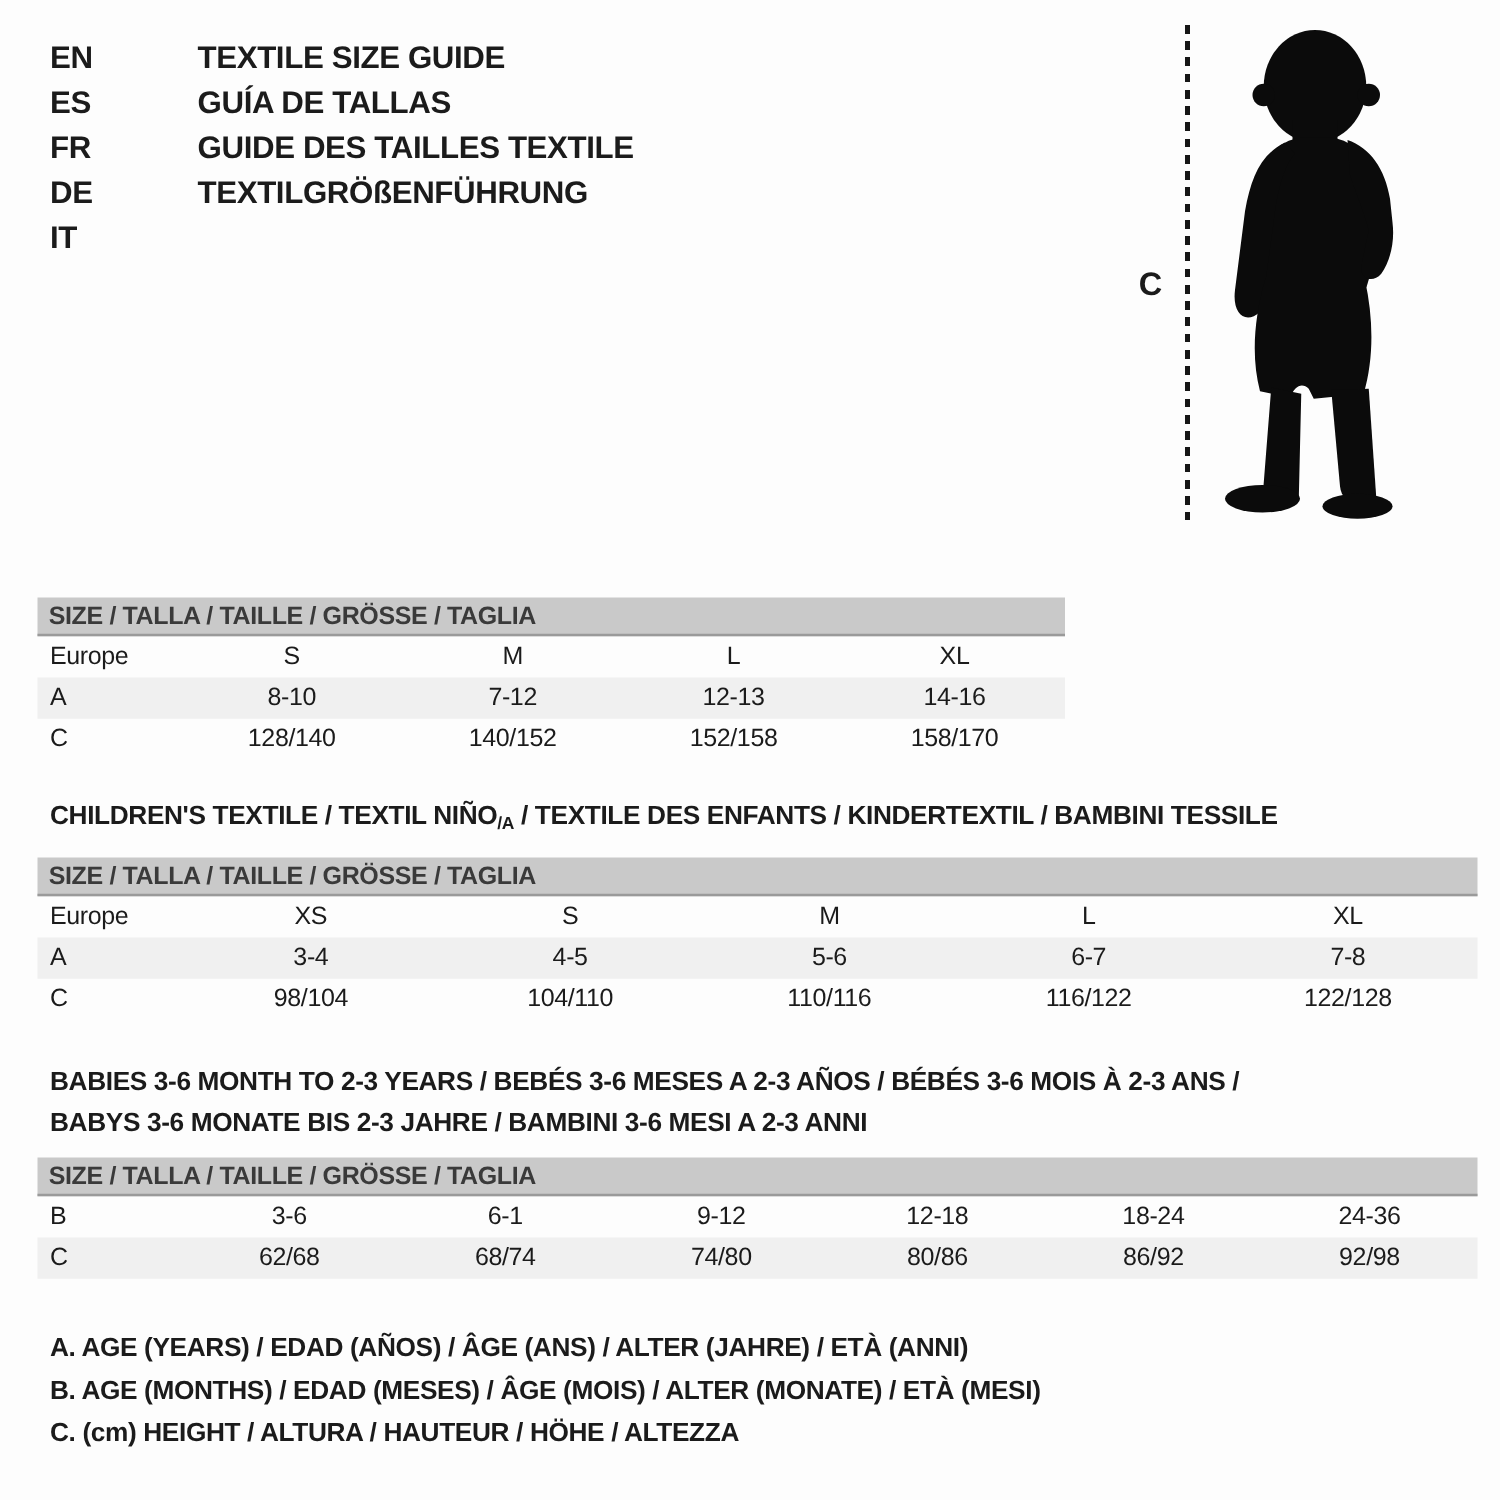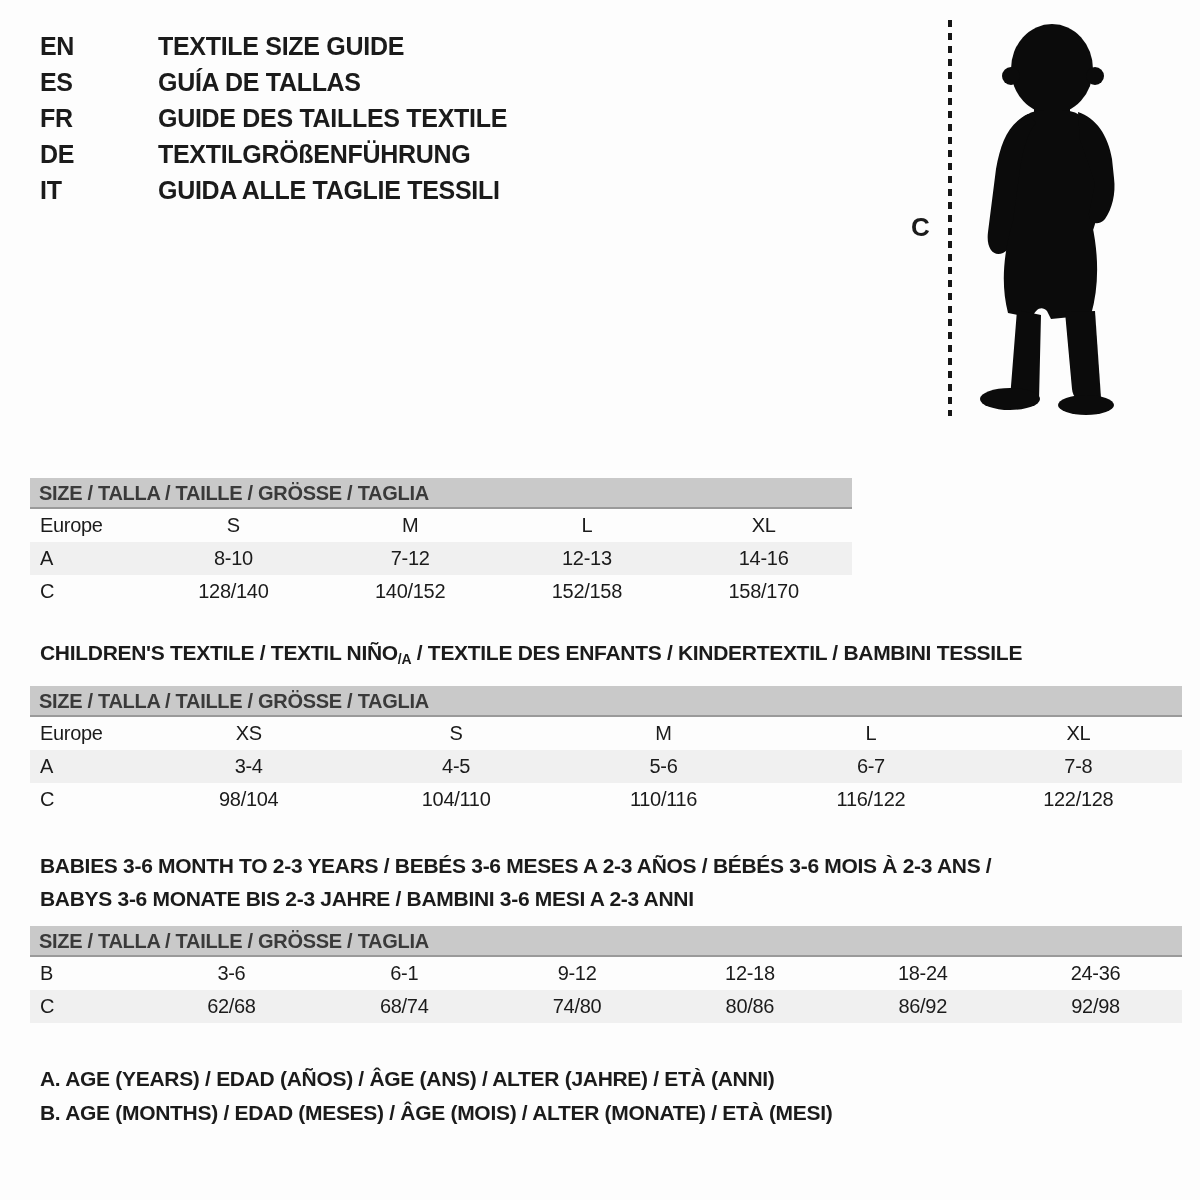--- a/index.html
+++ b/index.html
@@ -71,21 +71,20 @@
     <div class="lang-row">
       <span class="lang-code">FR</span>
       <span class="lang-label">GUIDE DES TAILLES TEXTILE</span>
     </div>
     <div class="lang-row">
       <span class="lang-code">DE</span>
       <span class="lang-label">TEXTILGRÖßENFÜHRUNG</span>
     </div>
     <div class="lang-row">
       <span class="lang-code">IT</span>
-      <span class="lang-label">GUIDA ALLE TAGLIE TESSILI</span>
     </div>
   </div>
 
   <div class="measure-line"></div>
   <div class="measure-label">C</div>
   <svg class="silhouette" width="178" height="408" viewBox="0 0 178 408">
     <g fill="#0b0b0b">
 
       <ellipse cx="90" cy="57" rx="41" ry="45"></ellipse>
       <circle cx="49" cy="64" r="9"></circle>
@@ -188,15 +187,16 @@
       <span class="tcell">74/80</span>
       <span class="tcell">80/86</span>
       <span class="tcell">86/92</span>
       <span class="tcell">92/98</span>
     </div>
   </div>
 
   <div class="legend">
     <div class="legend-line">A. AGE (YEARS) / EDAD (AÑOS) / ÂGE (ANS) / ALTER (JAHRE) / ETÀ (ANNI)</div>
     <div class="legend-line">B. AGE (MONTHS) / EDAD (MESES) / ÂGE (MOIS) / ALTER (MONATE) / ETÀ (MESI)</div>
+    <div class="legend-line">C. (cm) HEIGHT / ALTURA / HAUTEUR / HÖHE / ALTEZZA</div>
   </div>
 
 </div>
 
 </body></html>

